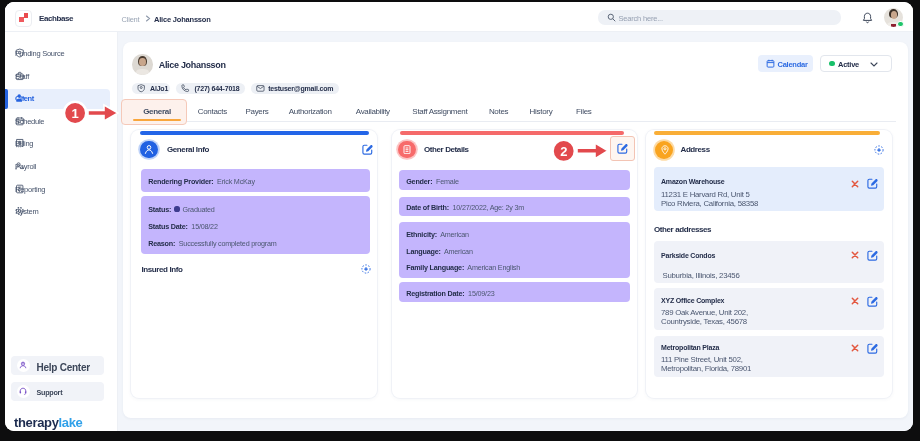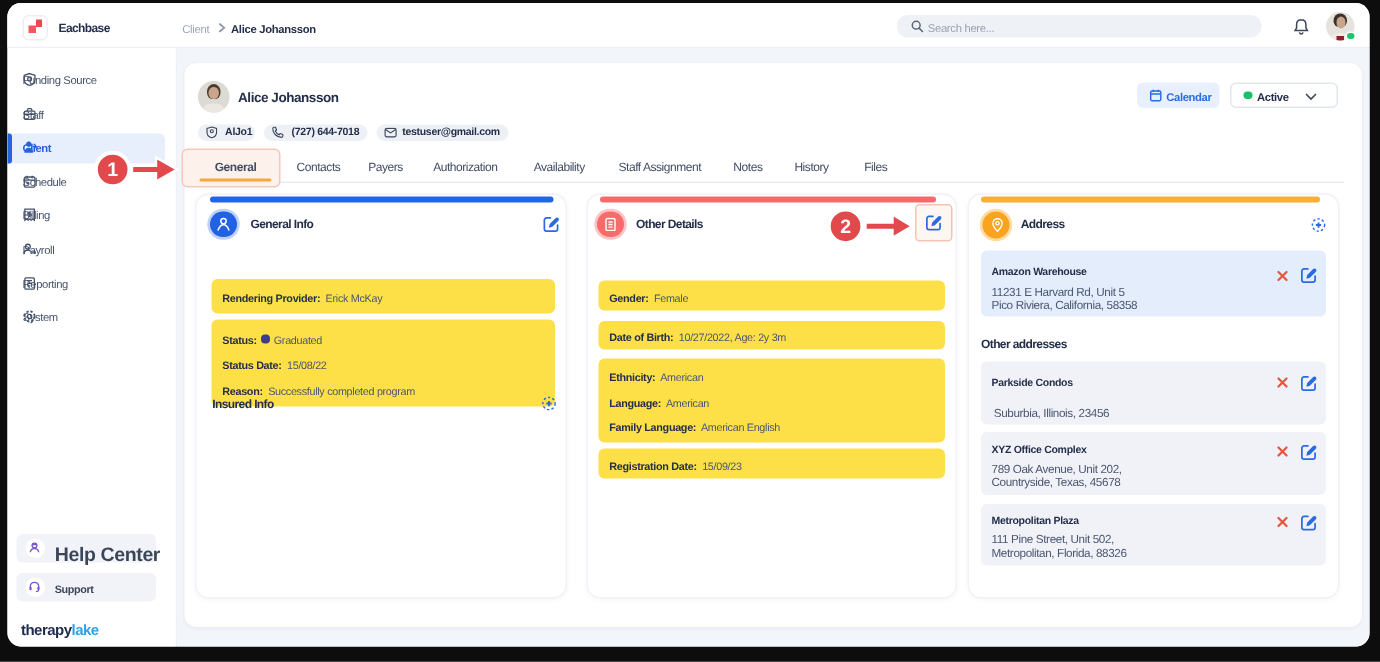--- a/index.html
+++ b/index.html
@@ -9,21 +9,21 @@
 #mainbg { position:absolute; left:118px; top:31.5px; width:795px; height:399.5px; background:#f2f5fa; border-radius:0 0 9px 0; }
 #header { position:absolute; left:5px; top:2px; width:908px; height:29.5px; background:#fff; border-bottom:1px solid #edf0f5; border-radius:9px 9px 0 0; }
 #sidebar { position:absolute; left:5px; top:2px; width:113px; height:429px; background:#fff; border-right:1px solid #edf0f5; border-radius:9px 0 0 9px; }
 #maincard { position:absolute; left:123px; top:42px; width:785px; height:376px; background:#fff; border-radius:8px; box-shadow:0 1px 3px rgba(40,60,100,0.05); }
 .nav-item { position:absolute; left:5px; width:108px; height:21px; font-size:7.5px; letter-spacing:-0.25px; color:#46536b; }
 .nav-item svg { position:absolute; left:9.7px; top:5px; }
 .nav-item span { position:absolute; left:10px; top:6px; }
 .navy { color:#242e4a; }
 .card { position:absolute; top:129.5px; height:268px; background:#fff; border-radius:8px; box-shadow:0 0 0 1px #f0f2f7, 0 1px 4px rgba(40,60,100,0.06); }
 .bar { position:absolute; top:131.2px; height:3.4px; border-radius:3px; z-index:3; }
-.row { position:absolute; background:#fde047; border-radius:4px; font-size:7.2px; color:#4b5770;margin-top:17px; }
+.row { position:absolute; background:#c4b5fd; border-radius:4px; font-size:7.2px; color:#4b5770; }
 .row b { color:#242e4a; font-weight:bold; }
 .ctitle { position:absolute; font-size:8px; letter-spacing:-0.4px; font-weight:bold; color:#242e4a; }
 .tab { position:absolute; top:106.8px; font-size:8px; letter-spacing:-0.3px; color:#414d63; transform:translateX(-50%); white-space:nowrap; }
 .pill { position:absolute; top:82.8px; height:11.4px; background:#edf0f5; border-radius:6px; font-size:7px; color:#242e4a; white-space:nowrap; }
 .pill svg { position:absolute; left:4.8px; top:1.6px; }
 .pill b { position:absolute; top:2.4px; letter-spacing:-0.2px; }
 .adr-t { position:absolute; font-size:7px; font-weight:bold; color:#242e4a; }
 .adr-l { position:absolute; font-size:7.8px; letter-spacing:-0.25px; color:#4b5770; }
 </style>
 </head>
@@ -126,31 +126,31 @@
     <span>System</span>
   </div>
 
 <div class="abs" style="left:11px; top:356px; width:93px; height:18.5px; background:#f1f3f8; border-radius:4px;"></div>
 <div class="abs" style="left:16.5px; top:358.8px; width:13px; height:13px; border-radius:50%; background:#fff;"></div>
 <svg class="abs" style="left:19px; top:361.3px;" width="8" height="8" viewBox="0 0 10 10">
     <circle cx="5" cy="3.4" r="2" fill="none" stroke="#7a52c7" stroke-width="1.1"></circle>
     <path d="M1.5 9 C1.7 6.8 3.1 5.9 5 5.9 C6.9 5.9 8.3 6.8 8.5 9" fill="none" stroke="#7a52c7" stroke-width="1.1"></path>
     <path d="M3.4 2.6 L6.6 2.6" stroke="#7a52c7" stroke-width="1.1"></path>
   </svg>
-<div class="abs" style="left:36.5px; top:361.8px; font-size:13px; font-weight:bold; letter-spacing:-0.25px; color:#3c4659;">Help Center</div>
+<div class="abs" style="left:36.5px; top:361.8px; font-size:10px; font-weight:bold; letter-spacing:-0.25px; color:#3c4659;">Help Center</div>
 <div class="abs" style="left:11px; top:382px; width:93px; height:18.5px; background:#f1f3f8; border-radius:4px;"></div>
 <div class="abs" style="left:16.5px; top:384.8px; width:13px; height:13px; border-radius:50%; background:#fff;"></div>
 <svg class="abs" style="left:19px; top:387.3px;" width="8" height="8" viewBox="0 0 10 10">
     <path d="M1.5 6.5 L1.5 5 C1.5 3 3 1.5 5 1.5 C7 1.5 8.5 3 8.5 5 L8.5 6.5" fill="none" stroke="#7a52c7" stroke-width="1.1"></path>
     <rect x="0.8" y="5.2" width="1.8" height="3" rx="0.9" fill="#7a52c7"></rect>
     <rect x="7.4" y="5.2" width="1.8" height="3" rx="0.9" fill="#7a52c7"></rect>
     <path d="M8.5 7.8 C8.5 8.8 7.5 9.3 6.2 9.3" stroke="#7a52c7" stroke-width="0.9" fill="none"></path>
   </svg>
 <div class="abs" style="left:36.5px; top:387.8px; font-size:7.2px; font-weight:bold; letter-spacing:-0.25px; color:#3c4659;">Support</div>
-<div class="abs" style="left:14px; top:414.5px; font-size:10px; letter-spacing:-0.35px; font-weight:bold;"><span style="color:#1c2b4f;">therapy</span><span style="color:#2fa0e9;">lake</span></div>
+<div class="abs" style="left:14px; top:414.5px; font-size:13px; letter-spacing:-0.35px; font-weight:bold;"><span style="color:#1c2b4f;">therapy</span><span style="color:#2fa0e9;">lake</span></div>
 
 <div id="maincard"></div>
 
 <div class="abs" style="left:132px; top:54.4px; width:20.6px; height:20.6px; border-radius:50%; overflow:hidden; background:#ddd9d3;">
   <div class="abs" style="left:5.8px; top:1.2px; width:9.4px; height:10.5px; border-radius:50% 50% 42% 42%; background:#4a3c30;"></div>
   <div class="abs" style="left:7.3px; top:3.8px; width:6.6px; height:8.2px; border-radius:50%; background:#c8a68c;"></div>
   <div class="abs" style="left:4px; top:14.8px; width:13px; height:6.5px; border-radius:45% 45% 0 0; background:#ebe7e2;"></div>
 </div>
 <div class="abs navy" style="left:158.7px; top:60px; font-size:9px; letter-spacing:-0.3px; font-weight:bold;">Alice Johansson</div>
 
@@ -306,21 +306,21 @@
     <path d="M1.3 1.3 L6.7 6.7 M6.7 1.3 L1.3 6.7" stroke="#e3573f" stroke-width="1.5" stroke-linecap="round"></path>
   </svg>
 <svg class="abs" style="left:866.5px; top:295.5px;" width="11" height="11" viewBox="0 0 12 12">
     <path d="M10.6 6.6 L10.6 9.5 C10.6 10.3 9.9 11 9.1 11 L2.5 11 C1.7 11 1 10.3 1 9.5 L1 2.9 C1 2.1 1.7 1.4 2.5 1.4 L5.4 1.4" fill="none" stroke="#2c6ae2" stroke-width="1.25" stroke-linecap="round"></path>
     <path d="M4.4 7.9 L4.9 5.9 L9.2 1.5 C9.8 0.9 10.7 0.9 11.2 1.5 C11.7 2 11.7 2.9 11.2 3.5 L6.8 7.9 L4.4 8.5 Z" fill="#2c6ae2"></path>
   </svg>
 
 <div class="abs" style="left:653.5px; top:335.8px; width:230.5px; height:41px; background:#f0f2f8; border-radius:4px;"></div>
 <div class="adr-t" style="left:661px; top:344.2px;">Metropolitan Plaza</div>
 <div class="adr-l" style="left:661px; top:354.9px;">111 Pine Street, Unit 502,</div>
-<div class="adr-l" style="left:661px; top:363.7px;">Metropolitan, Florida, 88326</div>
+<div class="adr-l" style="left:661px; top:363.7px;">Metropolitan, Florida, 78901</div>
 <svg class="abs" style="left:850.5px; top:344px;" width="8" height="8" viewBox="0 0 8 8">
     <path d="M1.3 1.3 L6.7 6.7 M6.7 1.3 L1.3 6.7" stroke="#e3573f" stroke-width="1.5" stroke-linecap="round"></path>
   </svg>
 <svg class="abs" style="left:866.5px; top:342.5px;" width="11" height="11" viewBox="0 0 12 12">
     <path d="M10.6 6.6 L10.6 9.5 C10.6 10.3 9.9 11 9.1 11 L2.5 11 C1.7 11 1 10.3 1 9.5 L1 2.9 C1 2.1 1.7 1.4 2.5 1.4 L5.4 1.4" fill="none" stroke="#2c6ae2" stroke-width="1.25" stroke-linecap="round"></path>
     <path d="M4.4 7.9 L4.9 5.9 L9.2 1.5 C9.8 0.9 10.7 0.9 11.2 1.5 C11.7 2 11.7 2.9 11.2 3.5 L6.8 7.9 L4.4 8.5 Z" fill="#2c6ae2"></path>
   </svg>
 
 <svg class="abs" style="left:60px; top:98px;" width="62" height="30" viewBox="0 0 62 30">
   <path d="M28 12.5 L44 12.5 L44 7 L58 15 L44 23 L44 17.5 L28 17.5 Z" fill="#e2494d" stroke="#fff" stroke-width="1.6"></path>

